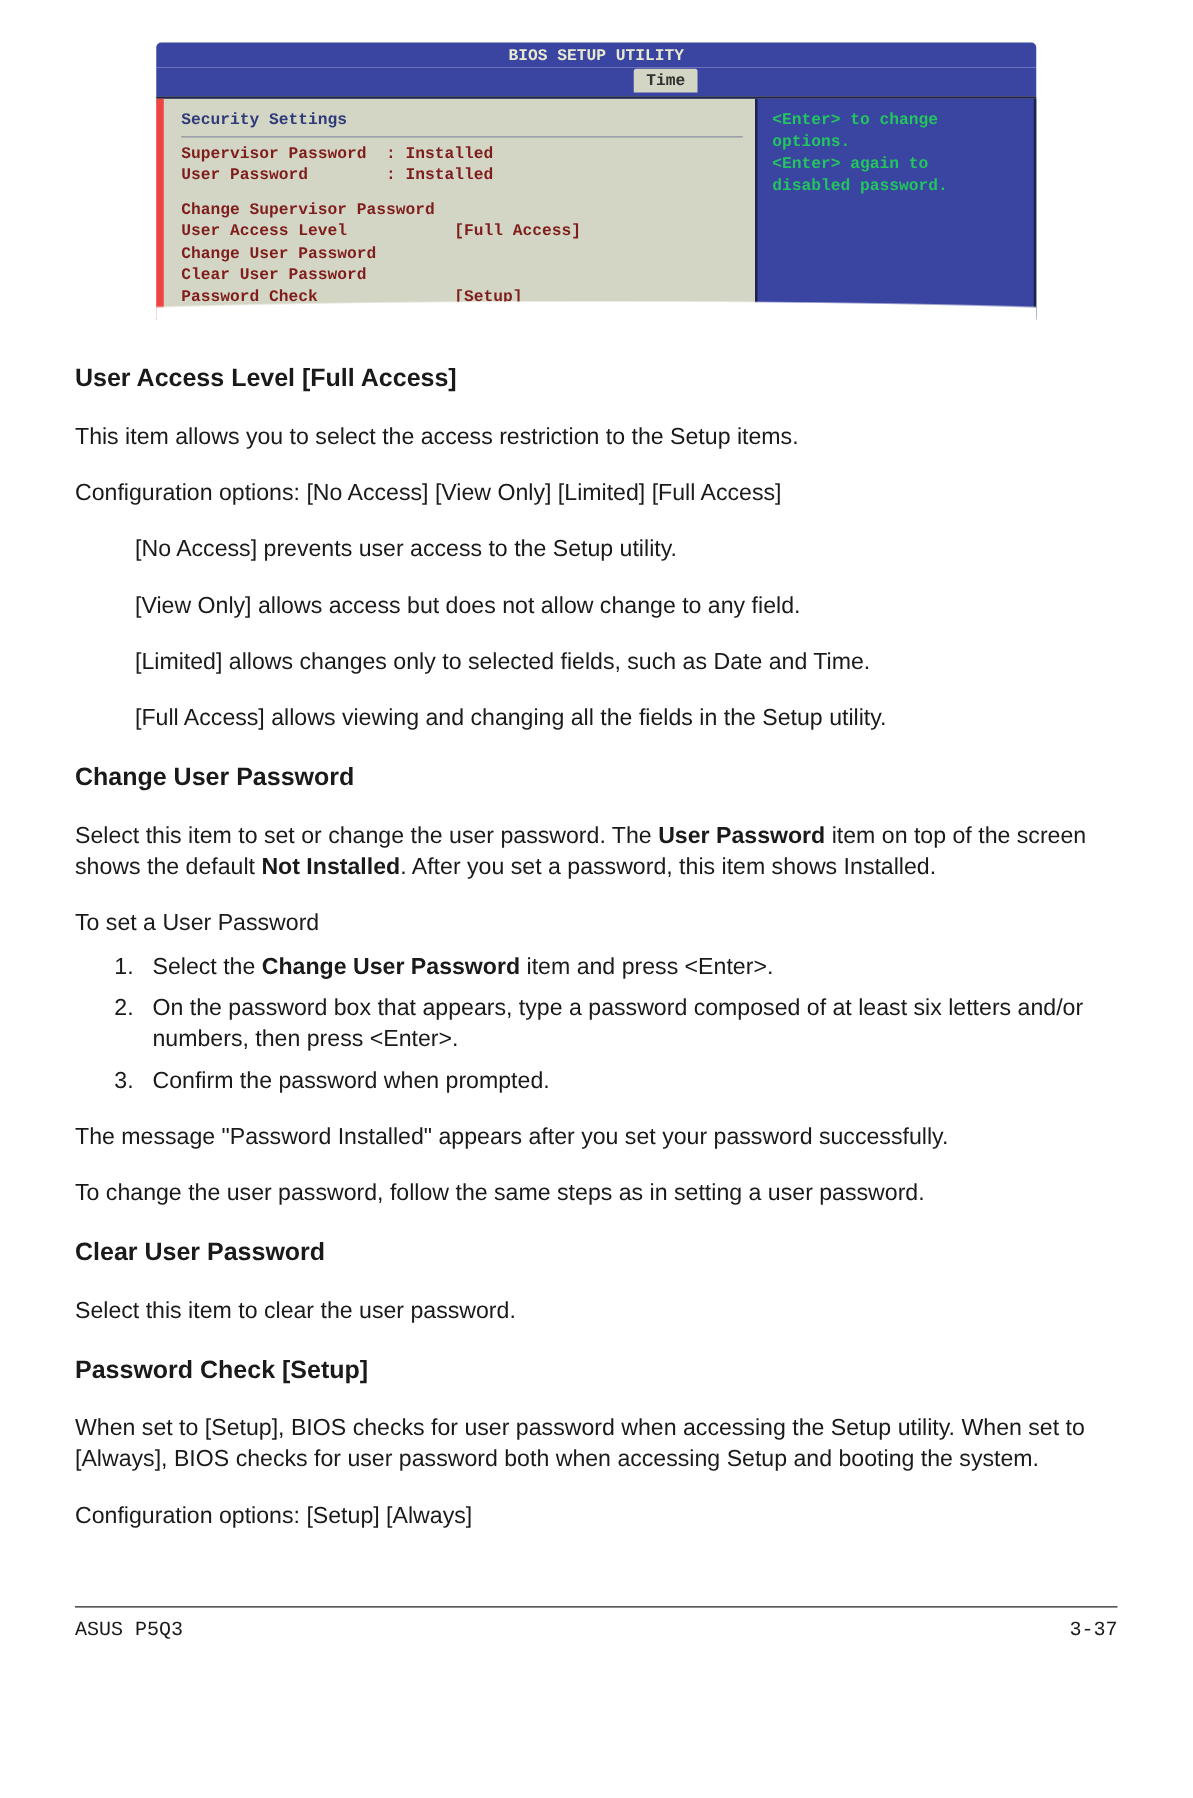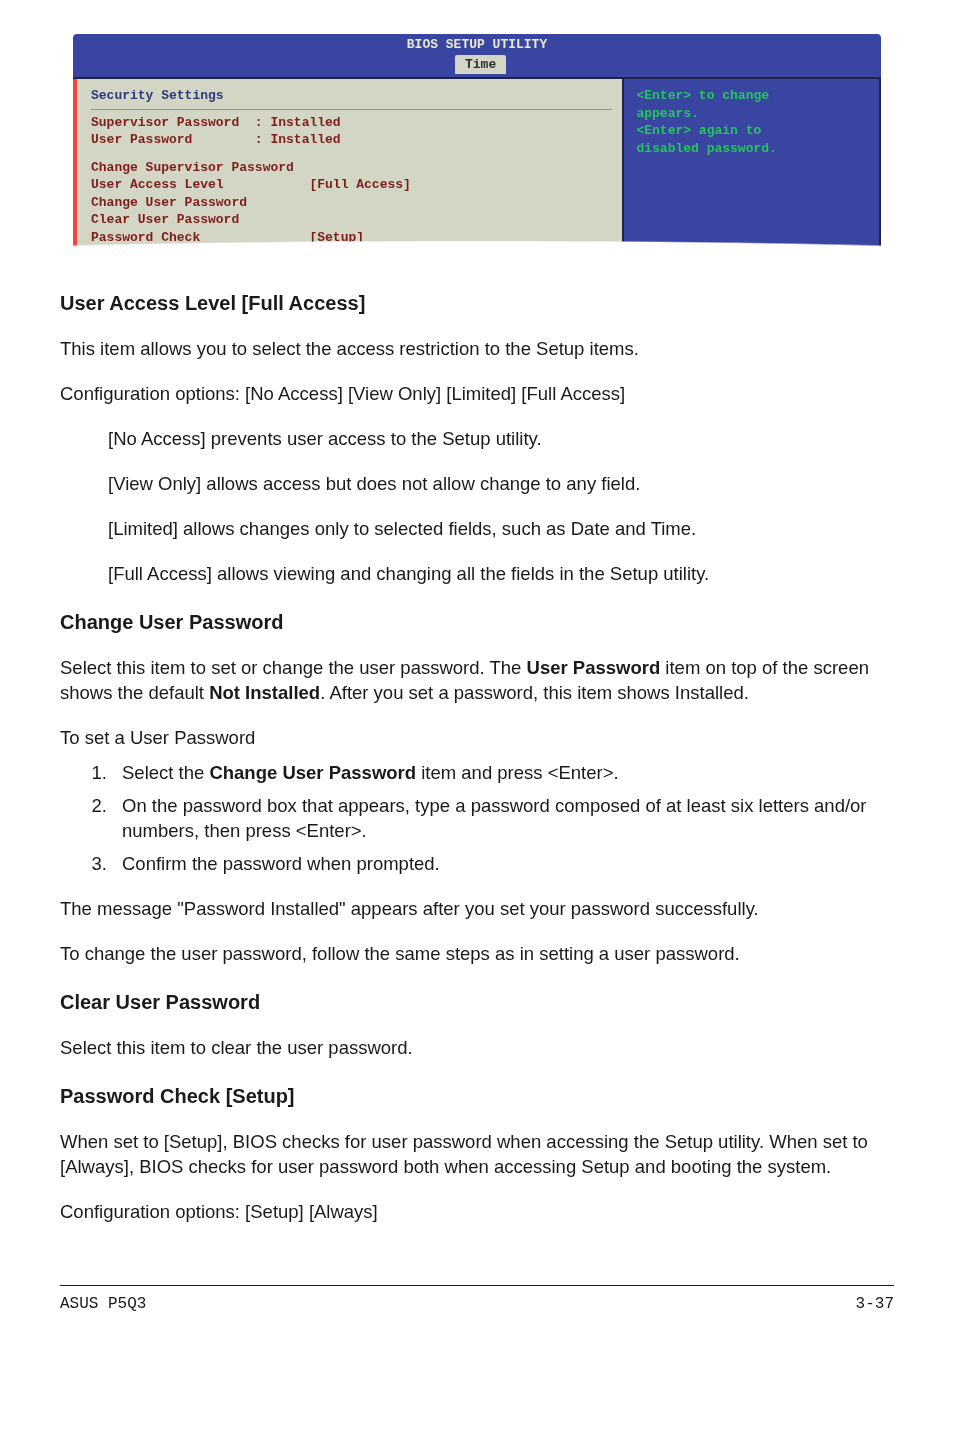--- a/index.html
+++ b/index.html
@@ -10,21 +10,21 @@
     line-height: 1.35;
     color: #1a1a1a;
     width: 954px;
     min-height: 1438px;
     padding: 34px 60px 24px 60px;
     position: relative;
   }
 
   
   .bios-wrap {
-    width: 808px;
+    width: 704px;
     margin: 0 auto 34px auto;
   }
   .bios-title {
     background: #3a45a2;
     color: #e7e9d1;
     font-family: "Courier New", monospace;
     font-size: 13px;
     font-weight: bold;
     text-align: center;
     padding: 2px 0 0 0;
@@ -55,21 +55,21 @@
     border-top: 2px solid #1e234d;
     border-bottom: 2px solid #1e234d;
     font-family: "Courier New", monospace;
     font-size: 13px;
     font-weight: bold;
     position: relative;
   }
   .bios-left {
     flex: 0 0 68%;
     padding: 8px 10px 8px 14px;
-    border-left: 4px solid #ef4444;
+    border-left: 6px solid #ef4444;
   }
   .bios-right {
     flex: 0 0 32%;
     padding: 8px 12px 26px 12px;
     background: #3a45a2;
     color: #22c55e;
     border-right: 2px solid #1e234d;
     border-left: 2px solid #1e234d;
   }
   .sec-head {
@@ -143,21 +143,21 @@
       <div class="status-row">User Password        : Installed</div>
       <div style="height:10px"></div>
       <div class="menu-row">Change Supervisor Password</div>
       <div class="menu-row">User Access Level           [Full Access]</div>
       <div class="menu-row">Change User Password</div>
       <div class="menu-row">Clear User Password</div>
       <div class="menu-row">Password Check              [Setup]</div>
     </div>
     <div class="bios-right">
       <div>&lt;Enter&gt; to change</div>
-      <div>appears.</div>
+      <div>options.</div>
       <div>&lt;Enter&gt; again to</div>
       <div>disabled password.</div>
     </div>
   </div>
 </div>
 
 <h2 class="section first">User Access Level [Full Access]</h2>
 <p>This item allows you to select the access restriction to the Setup items.</p>
 <p>Configuration options: [No Access] [View Only] [Limited] [Full Access]</p>
 <div class="indent-block">

